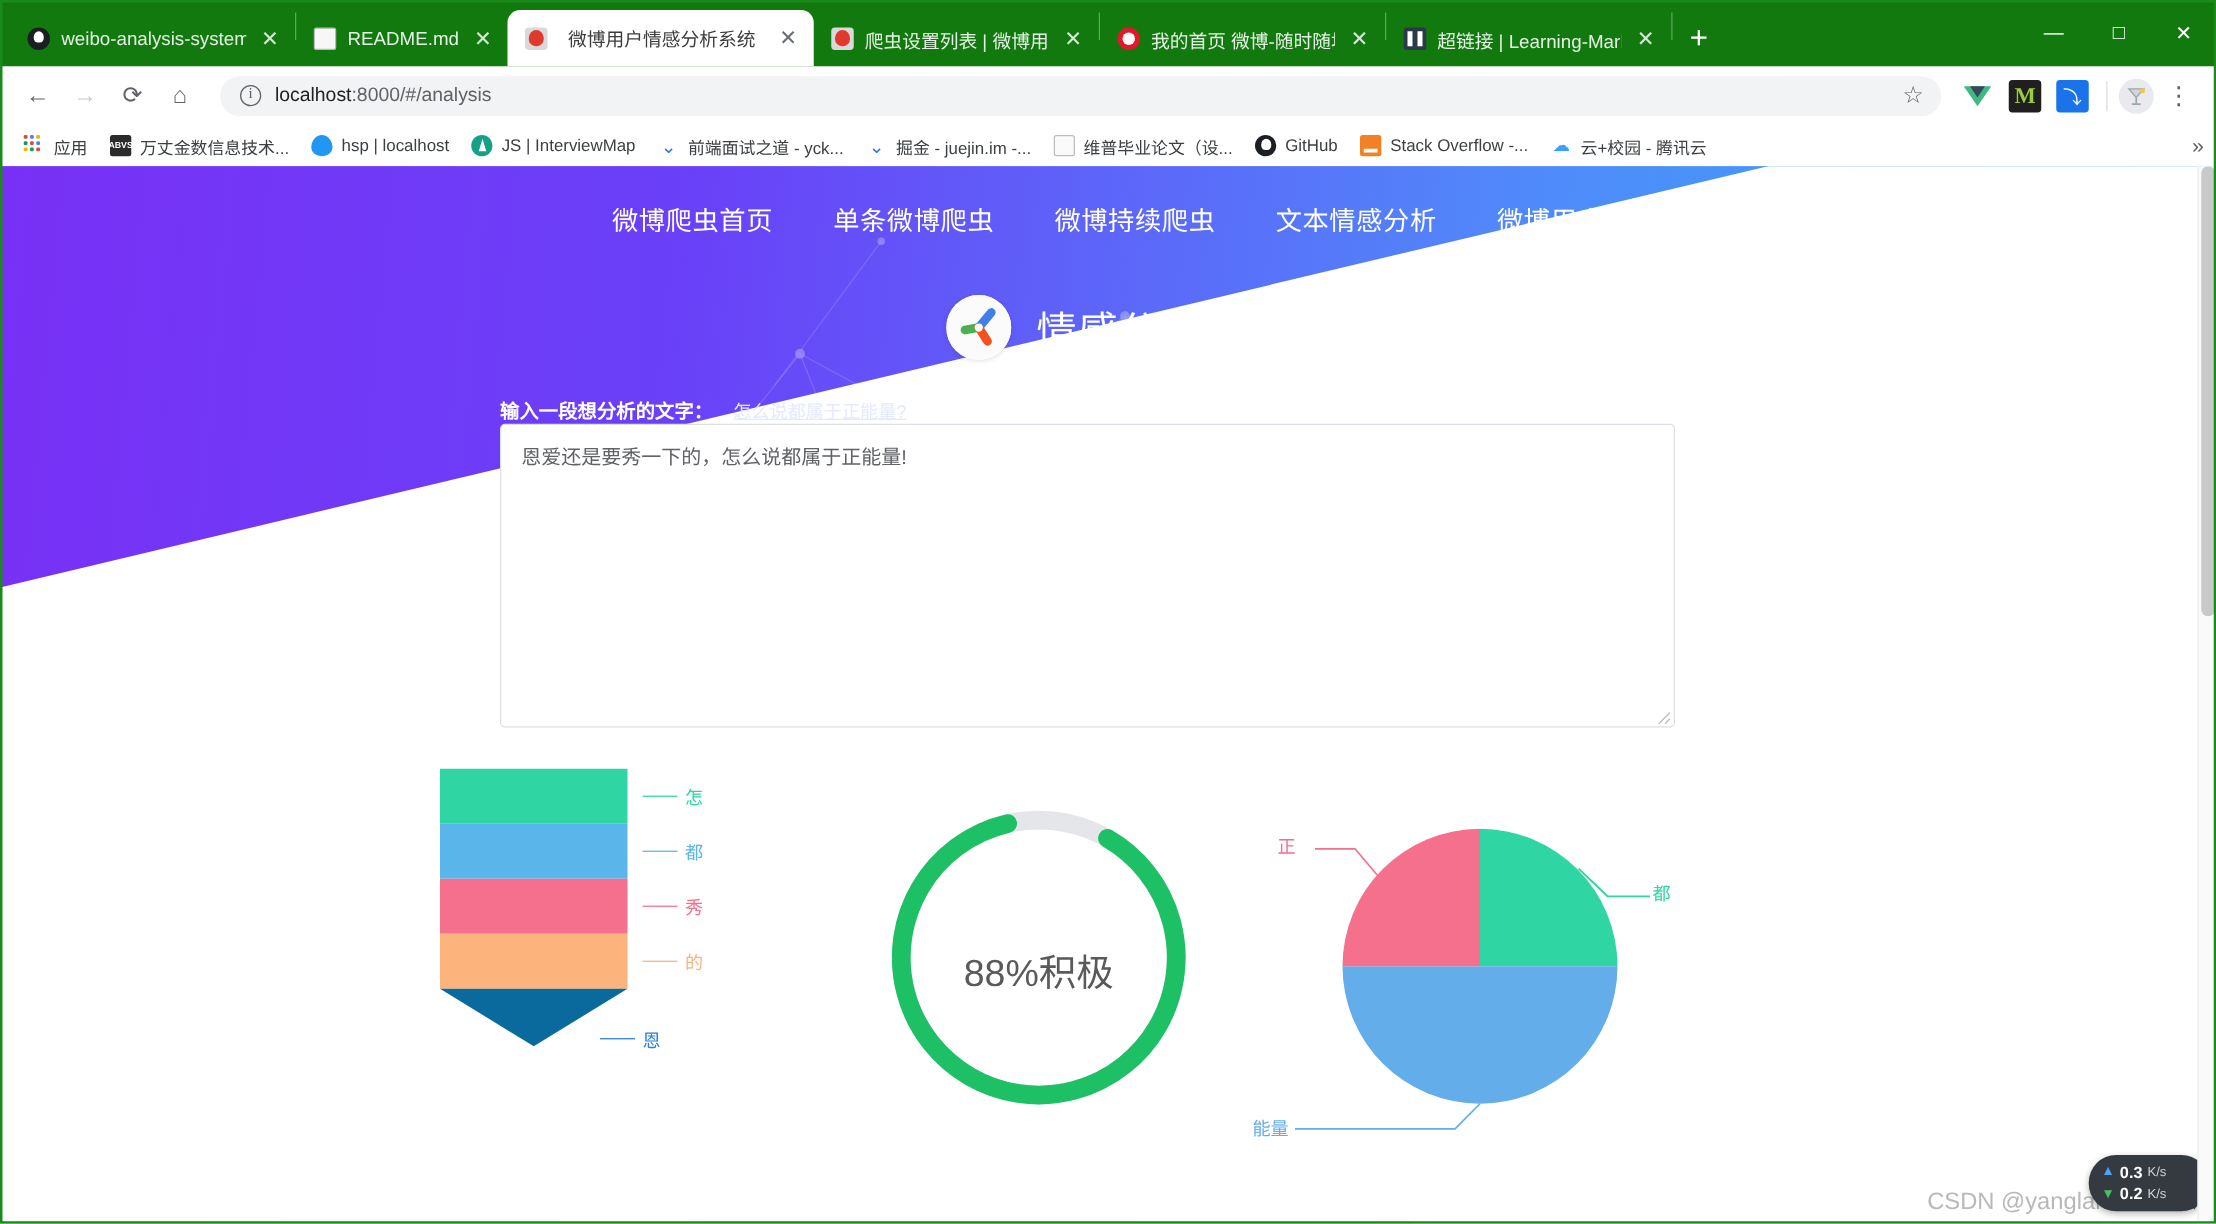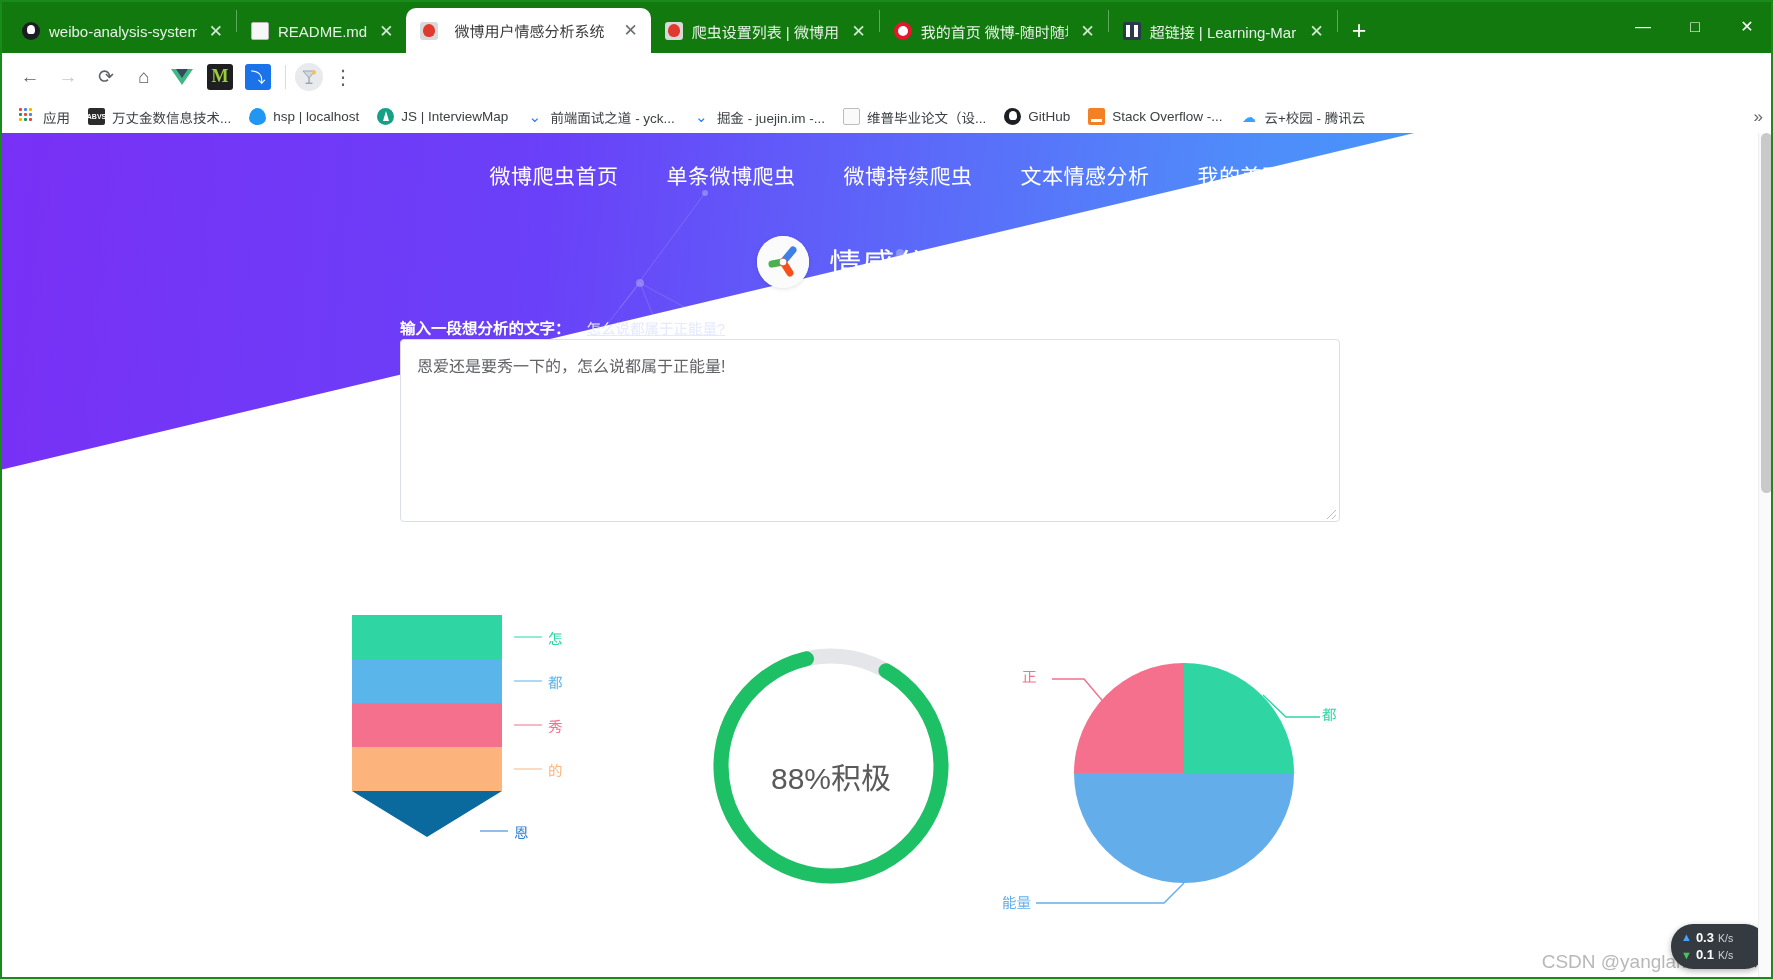--- a/index.html
+++ b/index.html
@@ -126,21 +126,21 @@
   .close-circle {
     position:absolute; top: 170px; left: 1310px; width: 33px; height: 33px; border-radius:50%;
     border: 2.4px solid #fff; z-index: 7; cursor:pointer;
   }
   .close-circle::before, .close-circle::after {
     content:""; position:absolute; left: 6px; top: 13px; width: 16px; height: 2.4px; background:#fff; border-radius:2px;
   }
   .close-circle::before { transform: rotate(45deg); }
   .close-circle::after  { transform: rotate(-45deg); }
 
-  .textarea-wrap { position:absolute; top: 206px; left: 400px; width: 940px; height: 183px; z-index: 6; }
+  .textarea-wrap { position:absolute; top: 206px; left: 400px; width: 940px; height: 243px; z-index: 6; }
   .ta {
     width:100%; height:100%; border: 1px solid #dcdfe6; border-radius: 4px; background:#fff;
     padding: 14px 16px; font-size: 16px; color: #606266; resize: none; outline:none;
     font-family: "Liberation Sans","DejaVu Sans", sans-serif; line-height: 1.6;
   }
   .ta-grip { position:absolute; right: 3px; bottom: 2px; width: 14px; height: 14px; pointer-events:none; }
 
   
   .charts { position:absolute; top: 460px; left: 0; right: 0; height: 380px; z-index: 5; }
   .chart-box { position:absolute; }
@@ -229,20 +229,25 @@
       <div class="wc close">✕</div>
     </div>
   </div>
 
   <div class="toolbar">
     <div class="tb-btn">←</div>
     <div class="tb-btn disabled">→</div>
     <div class="tb-btn">⟳</div>
     <div class="tb-btn">⌂</div>
 
+    <div class="omnibox">
+      <span class="info-icon"></span>
+      <span class="url"><span>localhost</span><span class="dim">:8000/#/analysis</span></span>
+      <span class="star">☆</span>
+    </div>
 
     <div class="ext ext-vue"></div>
     <div class="ext ext-m">M</div>
     <div class="ext ext-dl">⤵</div>
     <div class="tb-div"></div>
     <div class="avatar">
       <svg width="18" height="18" viewBox="0 0 18 18">
           <path d="M3 3 L15 3 L9 10 Z" fill="#cfd8dc" stroke="#9aa7ad" stroke-width="1"></path>
           <rect x="8.3" y="10" width="1.4" height="5" fill="#9aa7ad"></rect>
           <rect x="5.5" y="14.6" width="7" height="1.4" fill="#9aa7ad"></rect>
@@ -363,21 +368,21 @@
             <circle cx="705" cy="60" r="3"></circle>
         </g>
       </svg>
     </div>
 
     <nav class="nav">
       <a>微博爬虫首页</a>
       <a>单条微博爬虫</a>
       <a>微博持续爬虫</a>
       <a>文本情感分析</a>
-      <a>我的首页</a>
+      <a>微博用户</a>
     </nav>
 
     <div class="brand">
       <div class="brand-logo">
         <svg width="52" height="52" viewBox="0 0 52 52">
           <circle cx="26" cy="26" r="26" fill="#fbfbfb"></circle>
           <g stroke-linecap="round" stroke-width="7" fill="none">
             <line x1="26" y1="26" x2="36" y2="14" stroke="#3f7fe8"></line>
             <line x1="26" y1="26" x2="15" y2="28" stroke="#4caf50"></line>
             <line x1="26" y1="26" x2="33" y2="37" stroke="#f4511e"></line>
@@ -473,21 +478,21 @@
     </div>
 
     <div class="netspeed">
       <div class="ns-row">
         <span class="ns-up">▲</span>
         <span class="ns-val">0.3</span>
         <span class="ns-unit">K/s</span>
       </div>
       <div class="ns-row">
         <span class="ns-dn">▼</span>
-        <span class="ns-val">0.1</span>
+        <span class="ns-val">0.2</span>
         <span class="ns-unit">K/s</span>
       </div>
       <span class="ns-caret">▾</span>
     </div>
 
     <div class="watermark">CSDN @yanglamei1962</div>
   </div>
 
   <div class="page-border"></div>
 </div>

